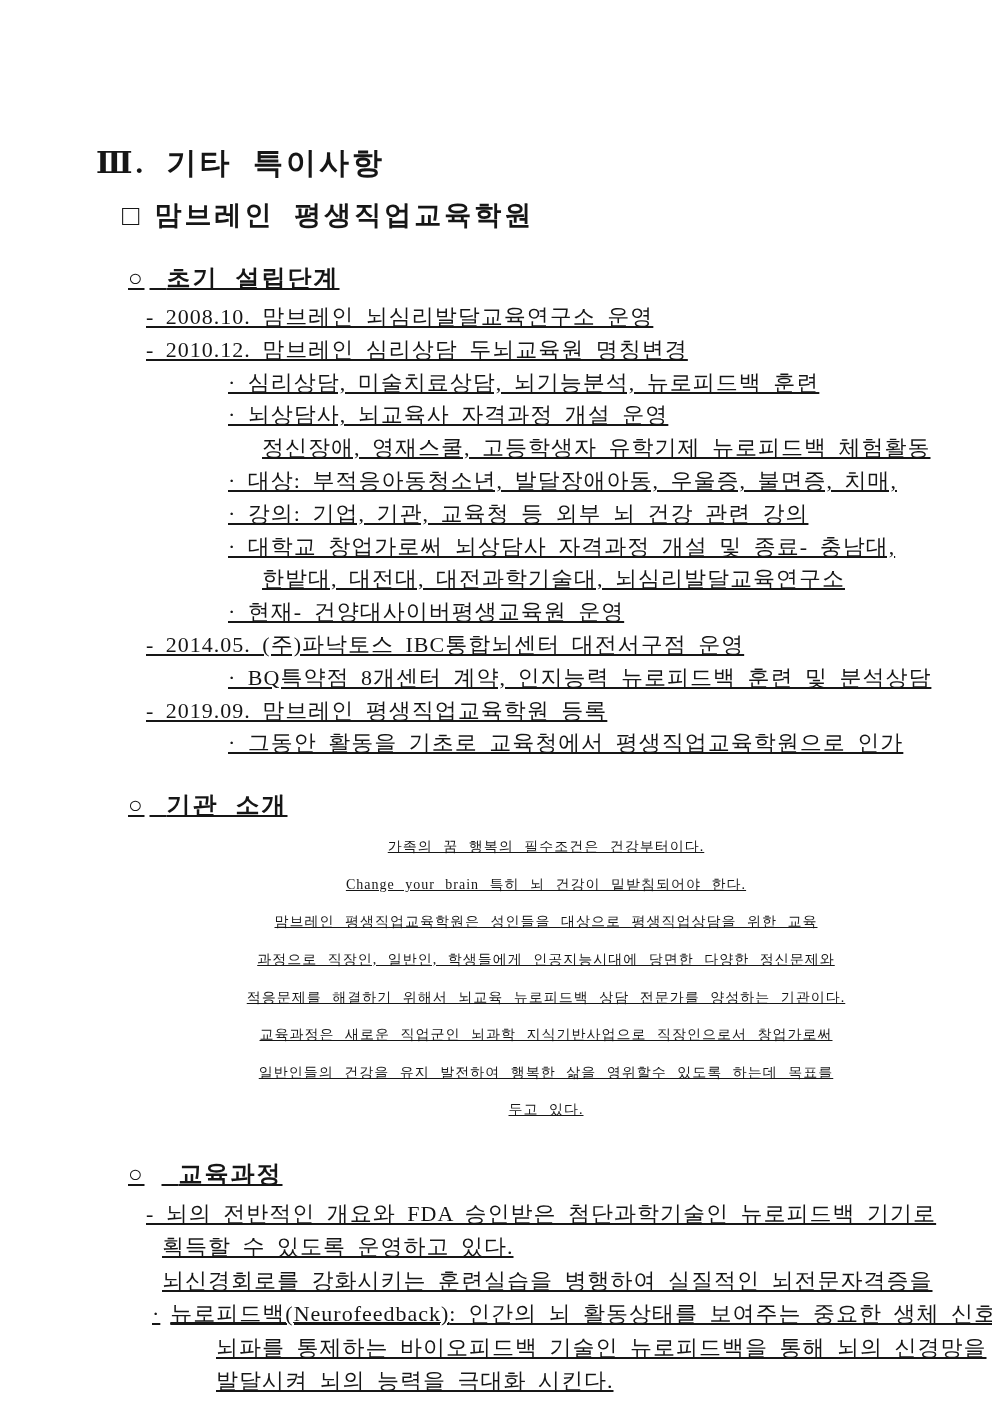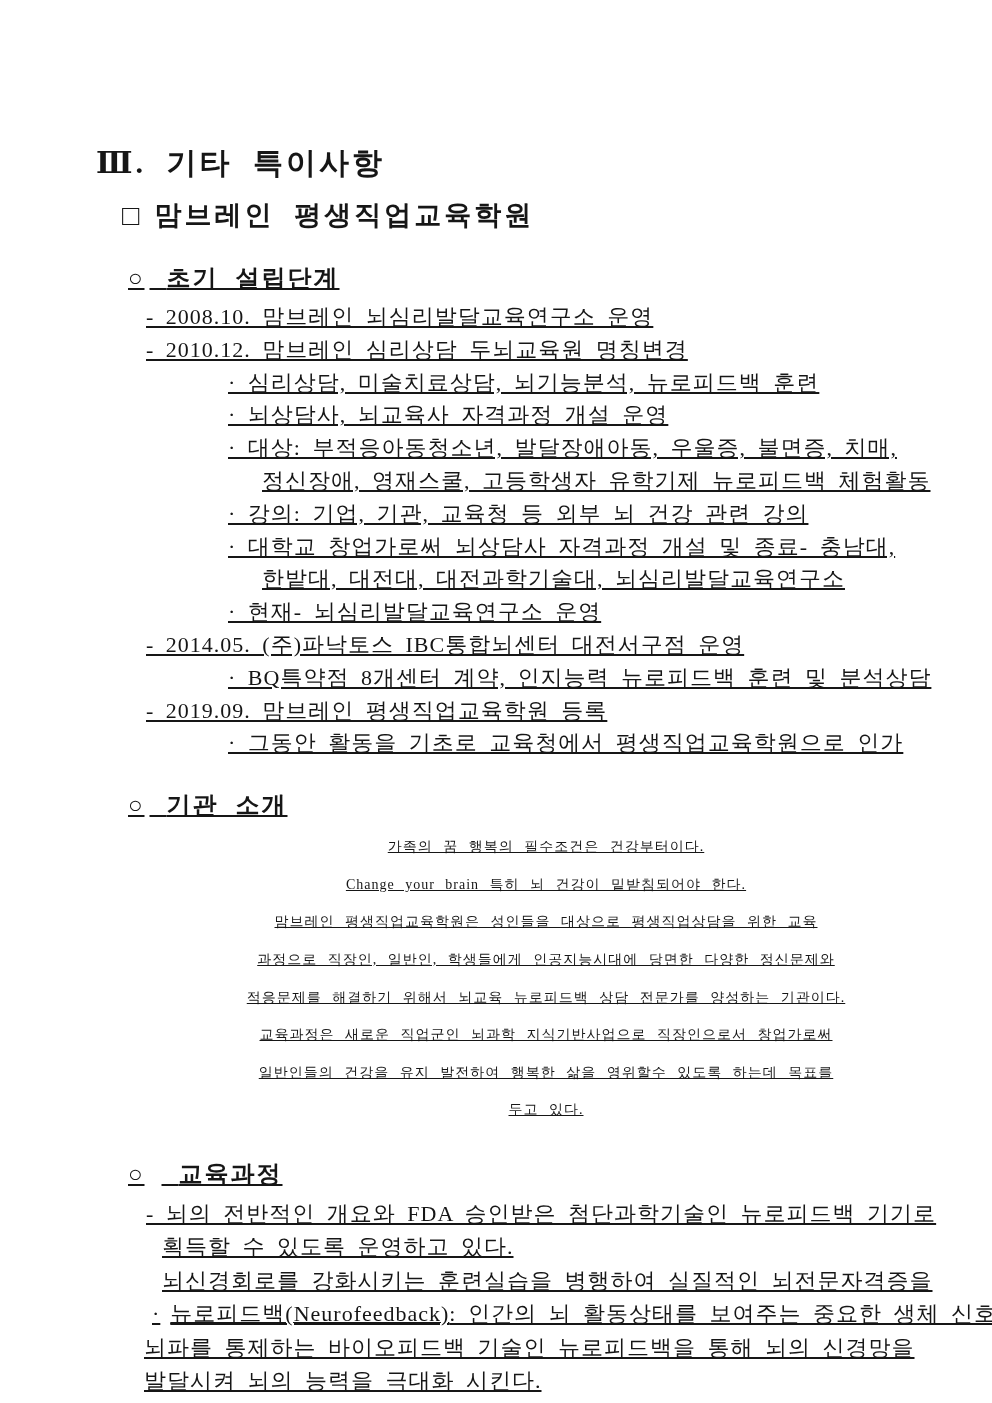--- a/index.html
+++ b/index.html
@@ -72,21 +72,21 @@
     font-size: 14px;
     line-height: 37.6px;
     letter-spacing: 1px;
     word-spacing: 6px;
     white-space: nowrap;
     text-align: center;
   }
   .cur .ln { line-height: 33.4px; }
   .cd { margin-left: 66px; }
   .nb { margin-left: 56px; }
-  .c2 { margin-left: 48px; }
+  .c2 { margin-left: 120px; }
   .nb .nb-bullet { margin-right: 10px; }
   .nb .u { text-decoration: underline; text-underline-offset: 1px; }
 </style>
 </head>
 <body>
 
 <div class="page">
 
   <h1>Ⅲ. 기타 특이사항</h1>
 
@@ -97,26 +97,26 @@
 
   <section class="est">
     <h3>
       <span class="circ">○</span>
       <span>초기 설립단계</span>
     </h3>
     <div class="ln d">- 2008.10. 맘브레인 뇌심리발달교육연구소 운영</div>
     <div class="ln d">- 2010.12. 맘브레인 심리상담 두뇌교육원 명칭변경</div>
     <div class="ln b">· 심리상담, 미술치료상담, 뇌기능분석, 뉴로피드백 훈련</div>
     <div class="ln b">· 뇌상담사, 뇌교육사 자격과정 개설 운영</div>
+    <div class="ln c">정신장애, 영재스쿨, 고등학생자 유학기제 뉴로피드백 체험활동</div>
     <div class="ln b">· 대상: 부적응아동청소년, 발달장애아동, 우울증, 불면증, 치매,</div>
-    <div class="ln c">정신장애, 영재스쿨, 고등학생자 유학기제 뉴로피드백 체험활동</div>
     <div class="ln b">· 강의: 기업, 기관, 교육청 등 외부 뇌 건강 관련 강의</div>
     <div class="ln b">· 대학교 창업가로써 뇌상담사 자격과정 개설 및 종료- 충남대,</div>
     <div class="ln c">한밭대, 대전대, 대전과학기술대, 뇌심리발달교육연구소</div>
-    <div class="ln b">· 현재- 뇌심리발달교육연구소 운영</div>
+    <div class="ln b">· 현재- 건양대사이버평생교육원 운영</div>
     <div class="ln d">- 2014.05. (주)파낙토스 IBC통합뇌센터 대전서구점 운영</div>
     <div class="ln b">· BQ특약점 8개센터 계약, 인지능력 뉴로피드백 훈련 및 분석상담</div>
     <div class="ln d">- 2019.09. 맘브레인 평생직업교육학원 등록</div>
     <div class="ln b">· 그동안 활동을 기초로 교육청에서 평생직업교육학원으로 인가</div>
   </section>
 
   <section class="intro">
     <h3>
       <span class="circ">○</span>
       <span>기관 소개</span>

